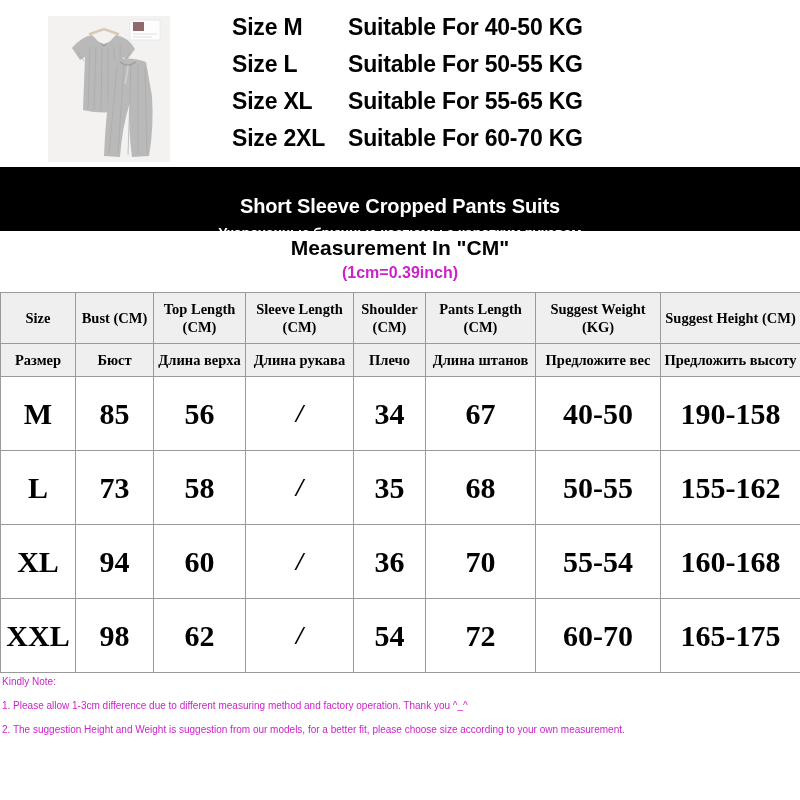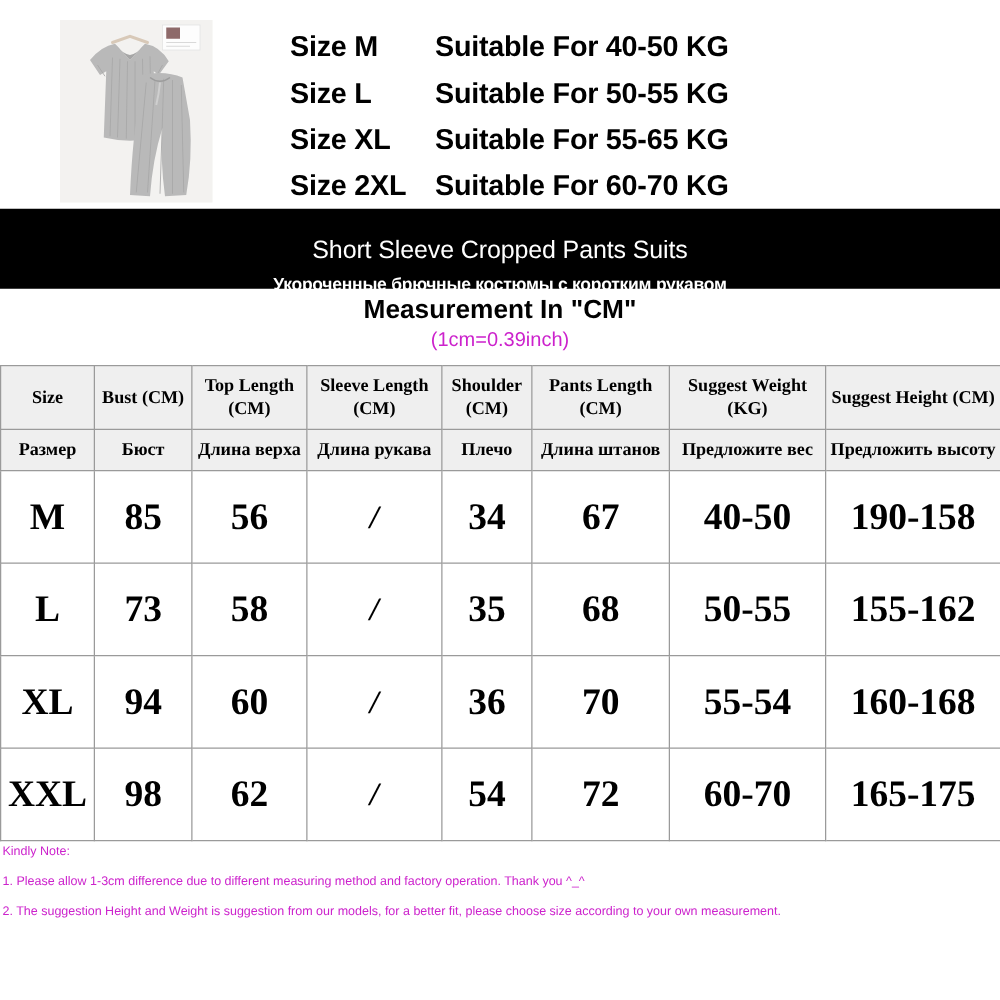--- a/index.html
+++ b/index.html
@@ -41,21 +41,21 @@
   .product-photo svg { display: block; }
 
   .size-lines {
     position: absolute;
     left: 232px;
     top: 14px;
     width: 560px;
   }
   .size-line {
     display: flex;
-    align-items: flex-end;
+    align-items: flex-start;
     height: 37px;
     font-size: 23px;
     font-weight: bold;
     color: #000000;
     letter-spacing: -0.2px;
   }
   .size-line .sz-label {
     width: 116px;
     flex: 0 0 116px;
     white-space: nowrap;
@@ -70,24 +70,25 @@
     left: 0;
     top: 167px;
     width: 800px;
     height: 64px;
     background: #000000;
     color: #ffffff;
     text-align: center;
   }
   .banner-en {
     font-size: 20px;
-    font-weight: normal;
+    font-weight: bold;
     line-height: 28px;
-    padding-top: 19px;
+    padding-top: 4px;
     letter-spacing: -0.1px;
+    margin-top: 21px;
   }
   .banner-ru {
     font-size: 14px;
     font-weight: bold;
     line-height: 26px;
     letter-spacing: -0.2px;
   }
 
   
   .measure-block {
@@ -99,21 +100,21 @@
   }
   .measure-title {
     font-size: 21px;
     font-weight: bold;
     color: #000000;
     line-height: 28px;
     padding-top: 3px;
   }
   .measure-sub {
     font-size: 16px;
-    font-weight: normal;
+    font-weight: bold;
     color: #cc22cc;
     line-height: 22px;
   }
 
   
   .size-table {
     position: absolute;
     left: 0;
     top: 292px;
     width: 800px;

